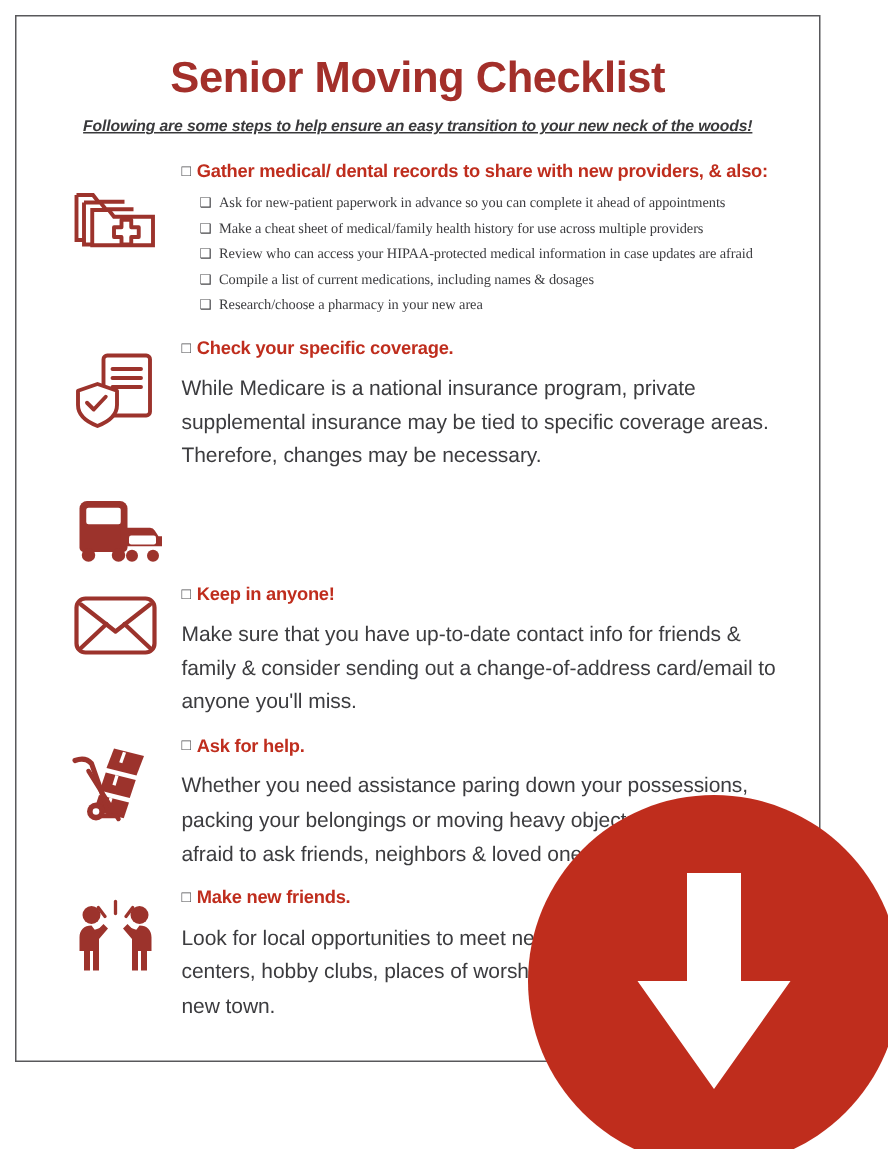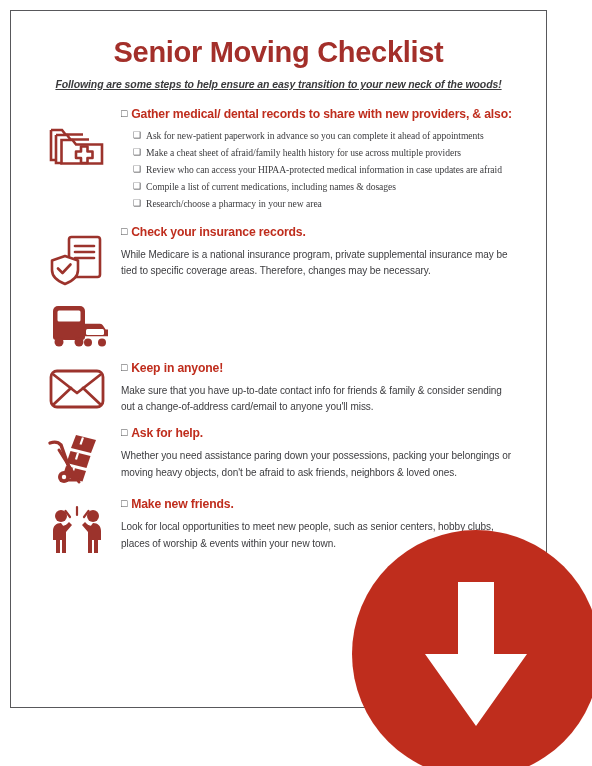--- a/index.html
+++ b/index.html
@@ -83,21 +83,21 @@
   .sec-heading .cbox {
     color: #4a4a4d;
     font-weight: normal;
     font-size: 10.5px;
     margin-right: 4px;
     position: relative;
     top: -1px;
   }
   .sec-para {
     color: #3c3c3f;
-    font-size: 10px;
+    font-size: 14px;
     line-height: 1.62;
     margin: 0;
     letter-spacing: -0.05px;
   }
 
   
   .sub-list {
     list-style: none;
     margin: 0;
     padding: 0 0 0 12px;
@@ -171,21 +171,21 @@
       </div>
       <div class="sec-body">
         <p class="sec-heading"><span class="cbox">□</span><span>Gather medical/ dental records to share with new providers, &amp; also:</span></p>
         <ul class="sub-list">
           <li class="sub-item">
               <span class="cbox2">❑</span>
               <span class="sub-text">Ask for new-patient paperwork in advance so you can complete it ahead of appointments</span>
             </li>
           <li class="sub-item">
               <span class="cbox2">❑</span>
-              <span class="sub-text">Make a cheat sheet of afraid/family health history for use across multiple providers</span>
+              <span class="sub-text">Make a cheat sheet of medical/family health history for use across multiple providers</span>
             </li>
           <li class="sub-item">
               <span class="cbox2">❑</span>
               <span class="sub-text">Review who can access your HIPAA-protected medical information in case updates are afraid</span>
             </li>
           <li class="sub-item">
               <span class="cbox2">❑</span>
               <span class="sub-text">Compile a list of current medications, including names &amp; dosages</span>
             </li>
           <li class="sub-item">
@@ -203,21 +203,21 @@
           <g stroke="#9c332c" stroke-width="2.6" stroke-linecap="round">
             <line x1="28" y1="15" x2="47" y2="15"></line>
             <line x1="28" y1="21" x2="47" y2="21"></line>
             <line x1="28" y1="27" x2="47" y2="27"></line>
           </g>
           <path d="M18 25 L31 29.5 V39 c0 7.5 -6.5 11.5 -13 14 c-6.5 -2.5 -13 -6.5 -13 -14 V29.5 Z" fill="#ffffff" stroke="#9c332c" stroke-width="2.6" stroke-linejoin="round"></path>
           <path d="M11 37.5 l4.5 4.5 l8 -8.5" fill="none" stroke="#9c332c" stroke-width="2.6" stroke-linecap="round" stroke-linejoin="round"></path>
         </svg>
       </div>
       <div class="sec-body">
-        <p class="sec-heading"><span class="cbox">□</span><span>Check your insurance records.</span></p>
+        <p class="sec-heading"><span class="cbox">□</span><span>Check your specific coverage.</span></p>
         <p class="sec-para">While Medicare is a national insurance program, private supplemental insurance may be tied to specific coverage areas. Therefore, changes may be necessary.</p>
       </div>
     </div>
 
     <div class="section">
       <div class="sec-icon">
         <svg width="62" height="46" viewBox="0 0 62 46">
           <g fill="#9c332c">
             <path d="M12 2 h22 a5 5 0 0 1 5 5 v26 a3 3 0 0 1 -3 3 H10 a3 3 0 0 1 -3 -3 V7 a5 5 0 0 1 5 -5 Z"></path>
             <circle cx="13" cy="38" r="4.5"></circle>

